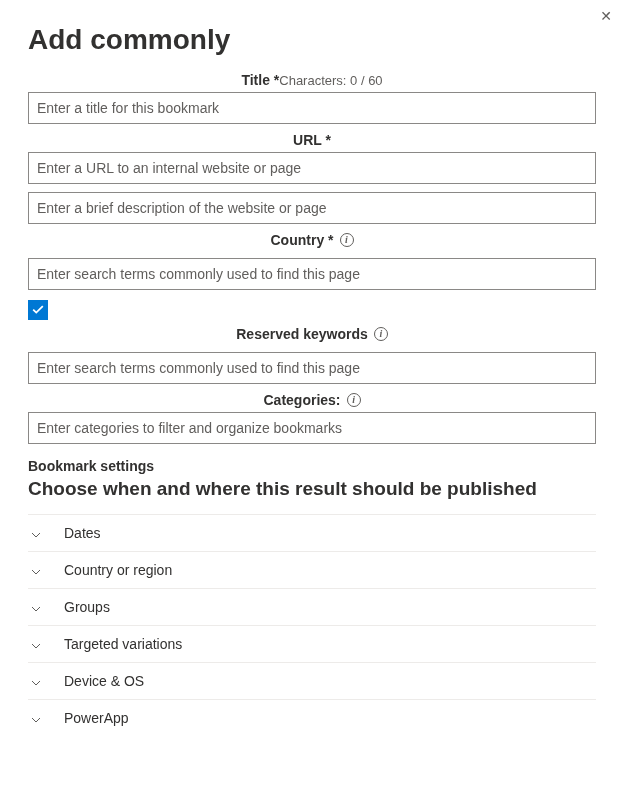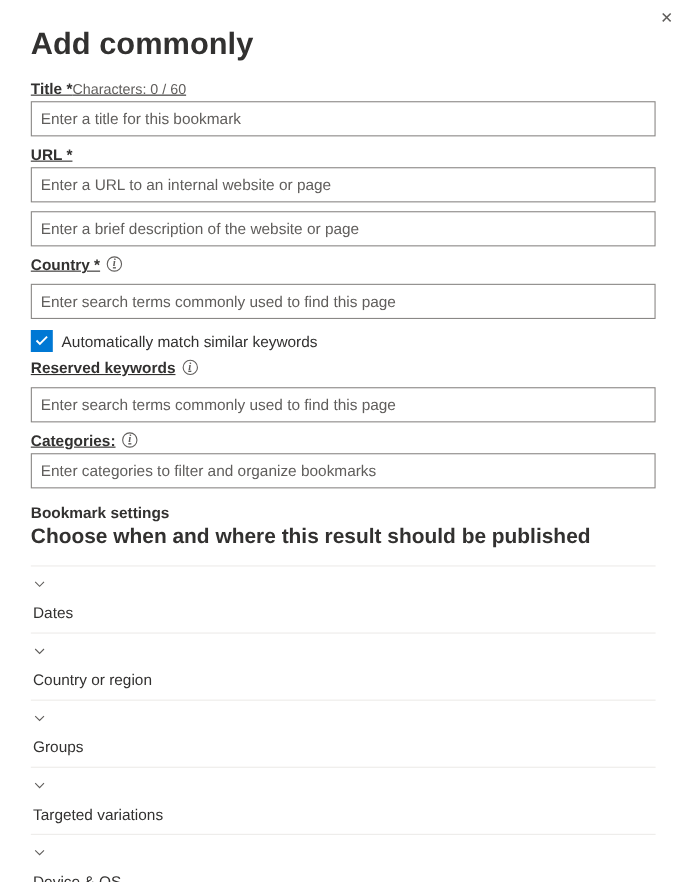--- a/index.html
+++ b/index.html
@@ -27,24 +27,23 @@
     h1 {
       font-size: 28px;
       font-weight: 700;
       margin-bottom: 16px;
     }
     .field {
       margin-bottom: 8px;
     }
     .label-row {
       display: flex;
-      justify-content: flex-start;
+      justify-content: center;
       align-items: center;
       margin-bottom: 4px;
-      text-decoration: underline;
     }
     .field-label {
       font-weight: 600;
       font-size: 14px;
       display: flex;
       align-items: center;
       gap: 6px;
     }
     .char-count {
       font-size: 13px;
@@ -108,24 +107,23 @@
       font-size: 19px;
       margin-bottom: 14px;
     }
     .accordion {
       border-top: 1px solid #edebe9;
     }
     .accordion-item {
       border-bottom: 1px solid #edebe9;
       padding: 10px 2px;
       display: flex;
-      align-items: flex-start;
-      gap: 12px;
+      align-items: flex-end;
+      gap: 22px;
       cursor: pointer;
-      flex-direction: column;
     }
     .chevron {
       display: inline-flex;
       width: 12px;
       height: 12px;
       align-items: center;
       justify-content: center;
     }
     .chevron svg {
       width: 12px;
@@ -174,21 +172,20 @@
   <div class="spacer-sm"></div>
   <input type="text" class="text-input" placeholder="Enter search terms commonly used to find this page" style="">
 </div>
 
 <div class="checkbox-row">
   <span class="checkbox">
     <svg viewBox="0 0 16 16">
         <path d="M13.5 3.5 L6 11 L2.5 7.5" stroke="#fff" stroke-width="2" fill="none"></path>
       </svg>
   </span>
-  <span>Automatically match similar keywords</span>
 </div>
 
 <div class="field">
   <div class="label-row">
     <span class="field-label">
       <span>Reserved keywords</span>
       <span class="info-icon">i</span>
     </span>
   </div>
   <div class="spacer-sm"></div>

